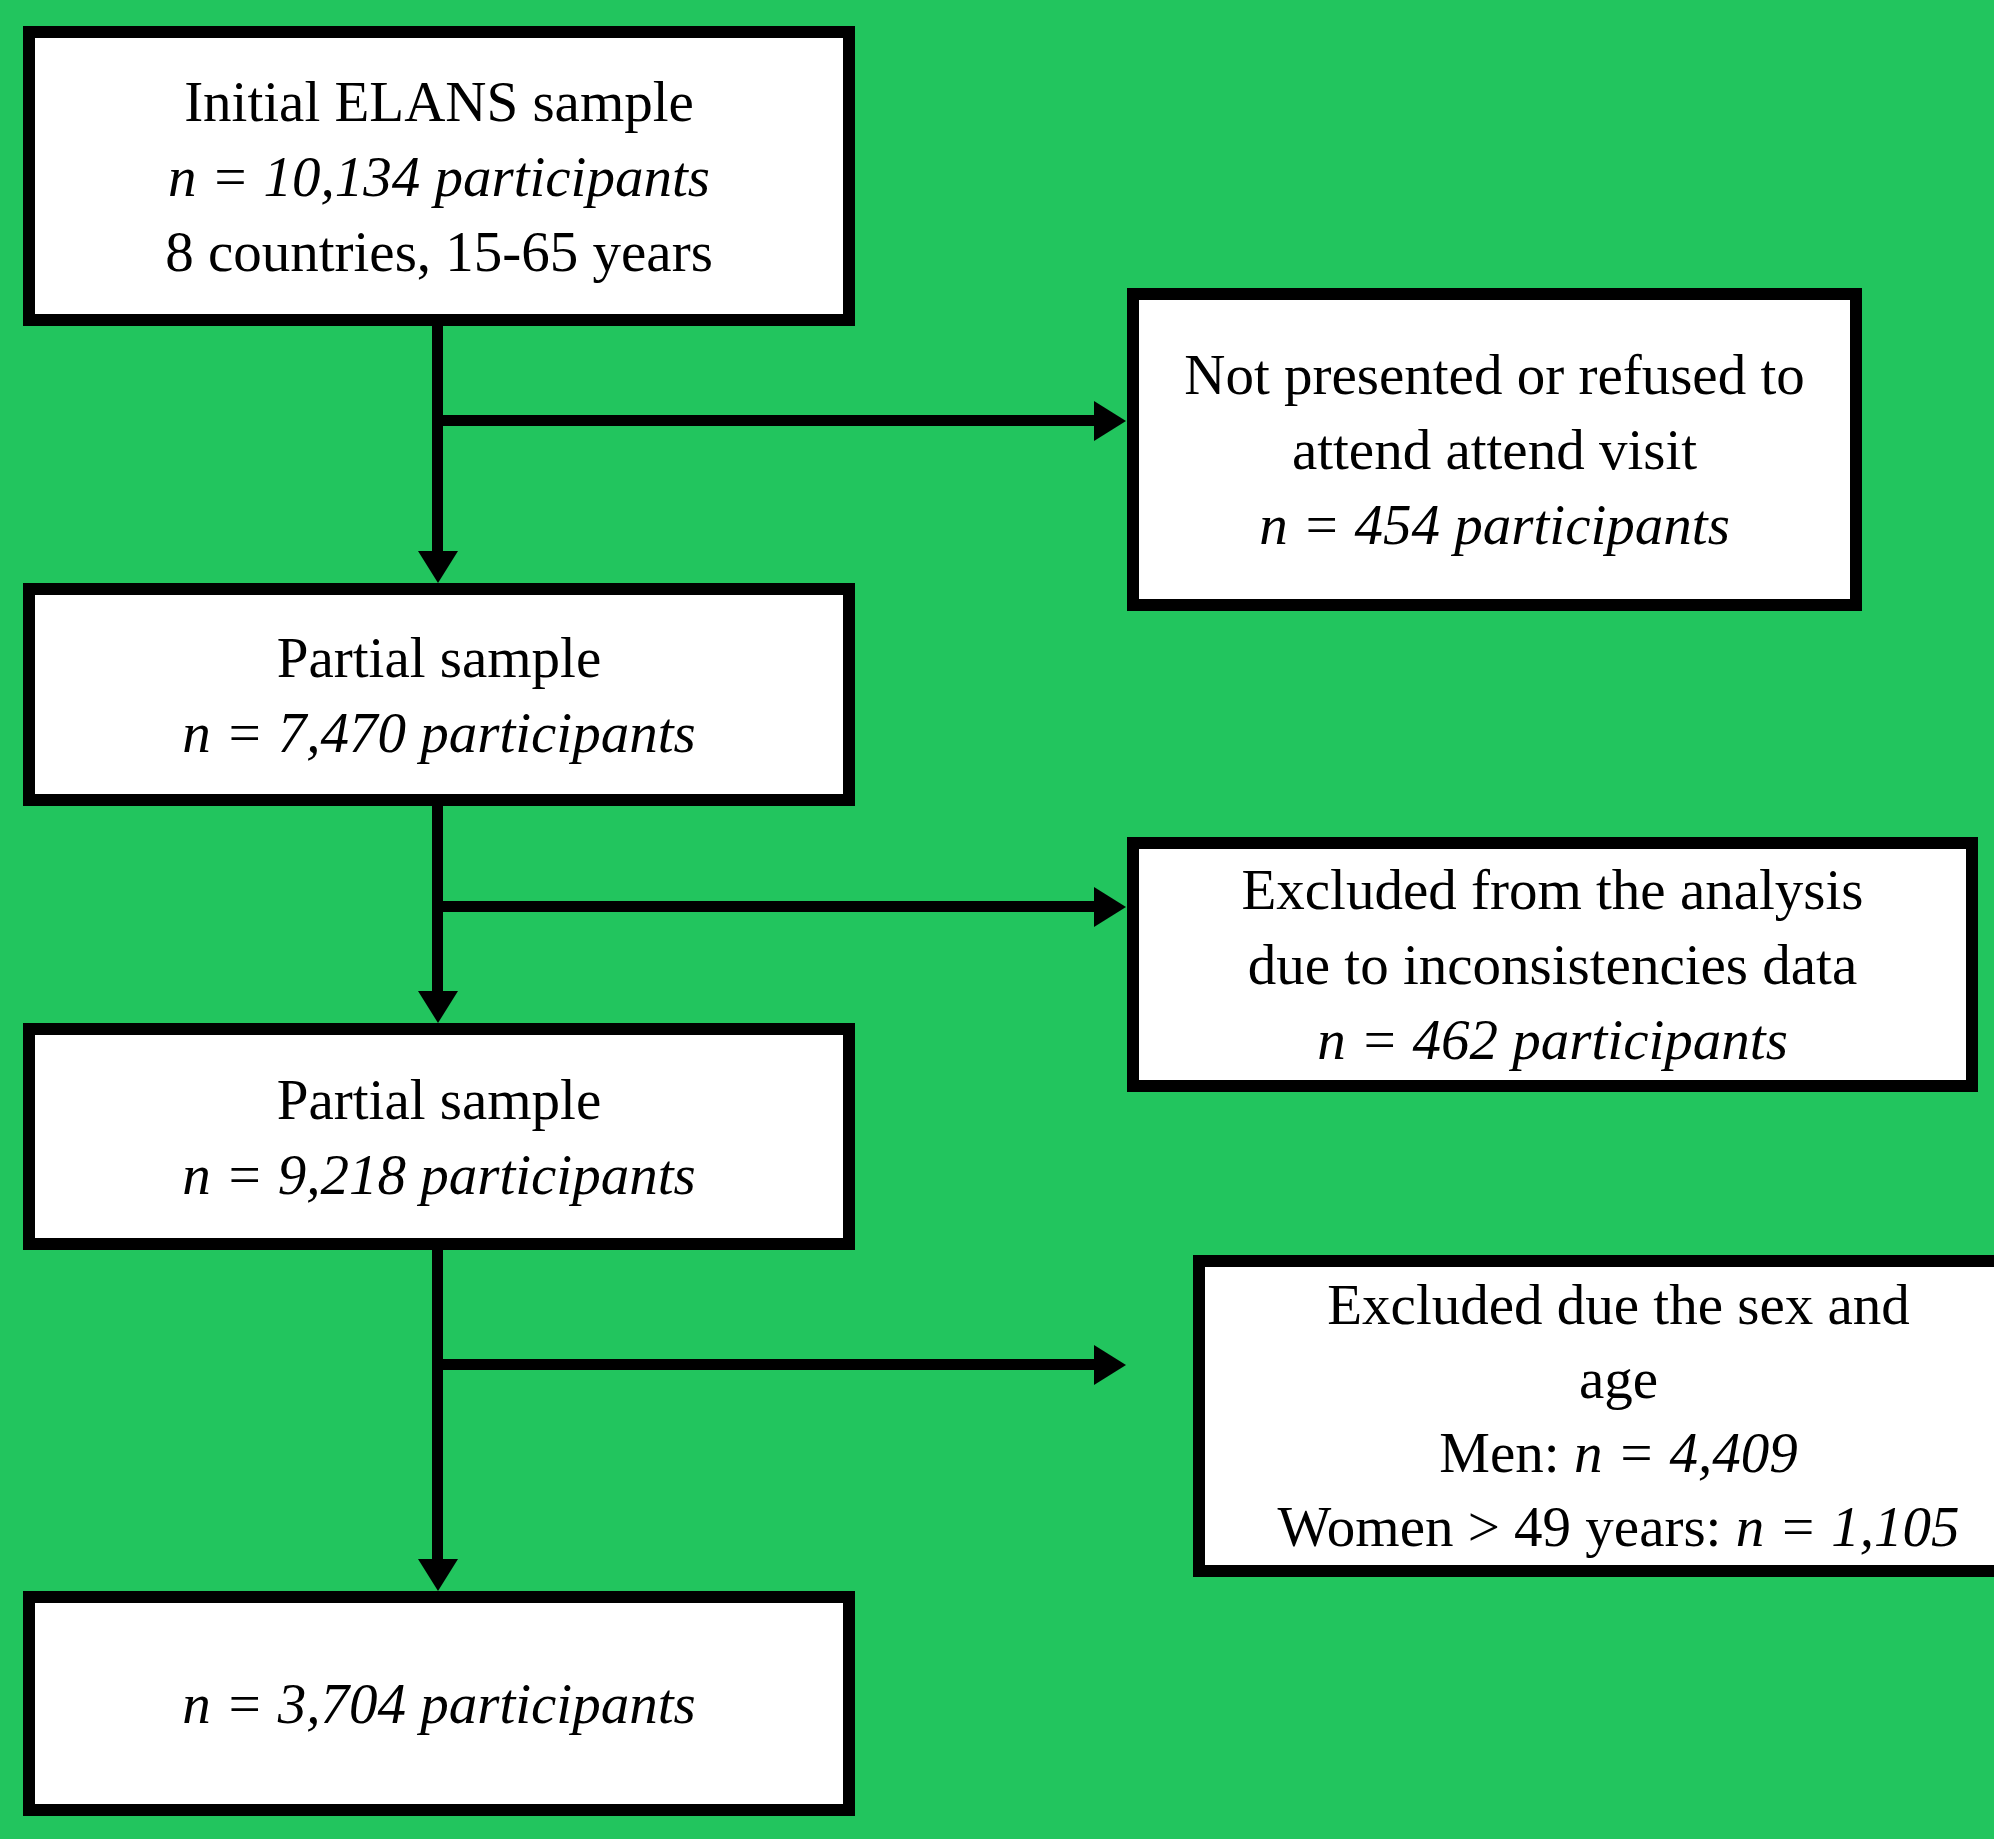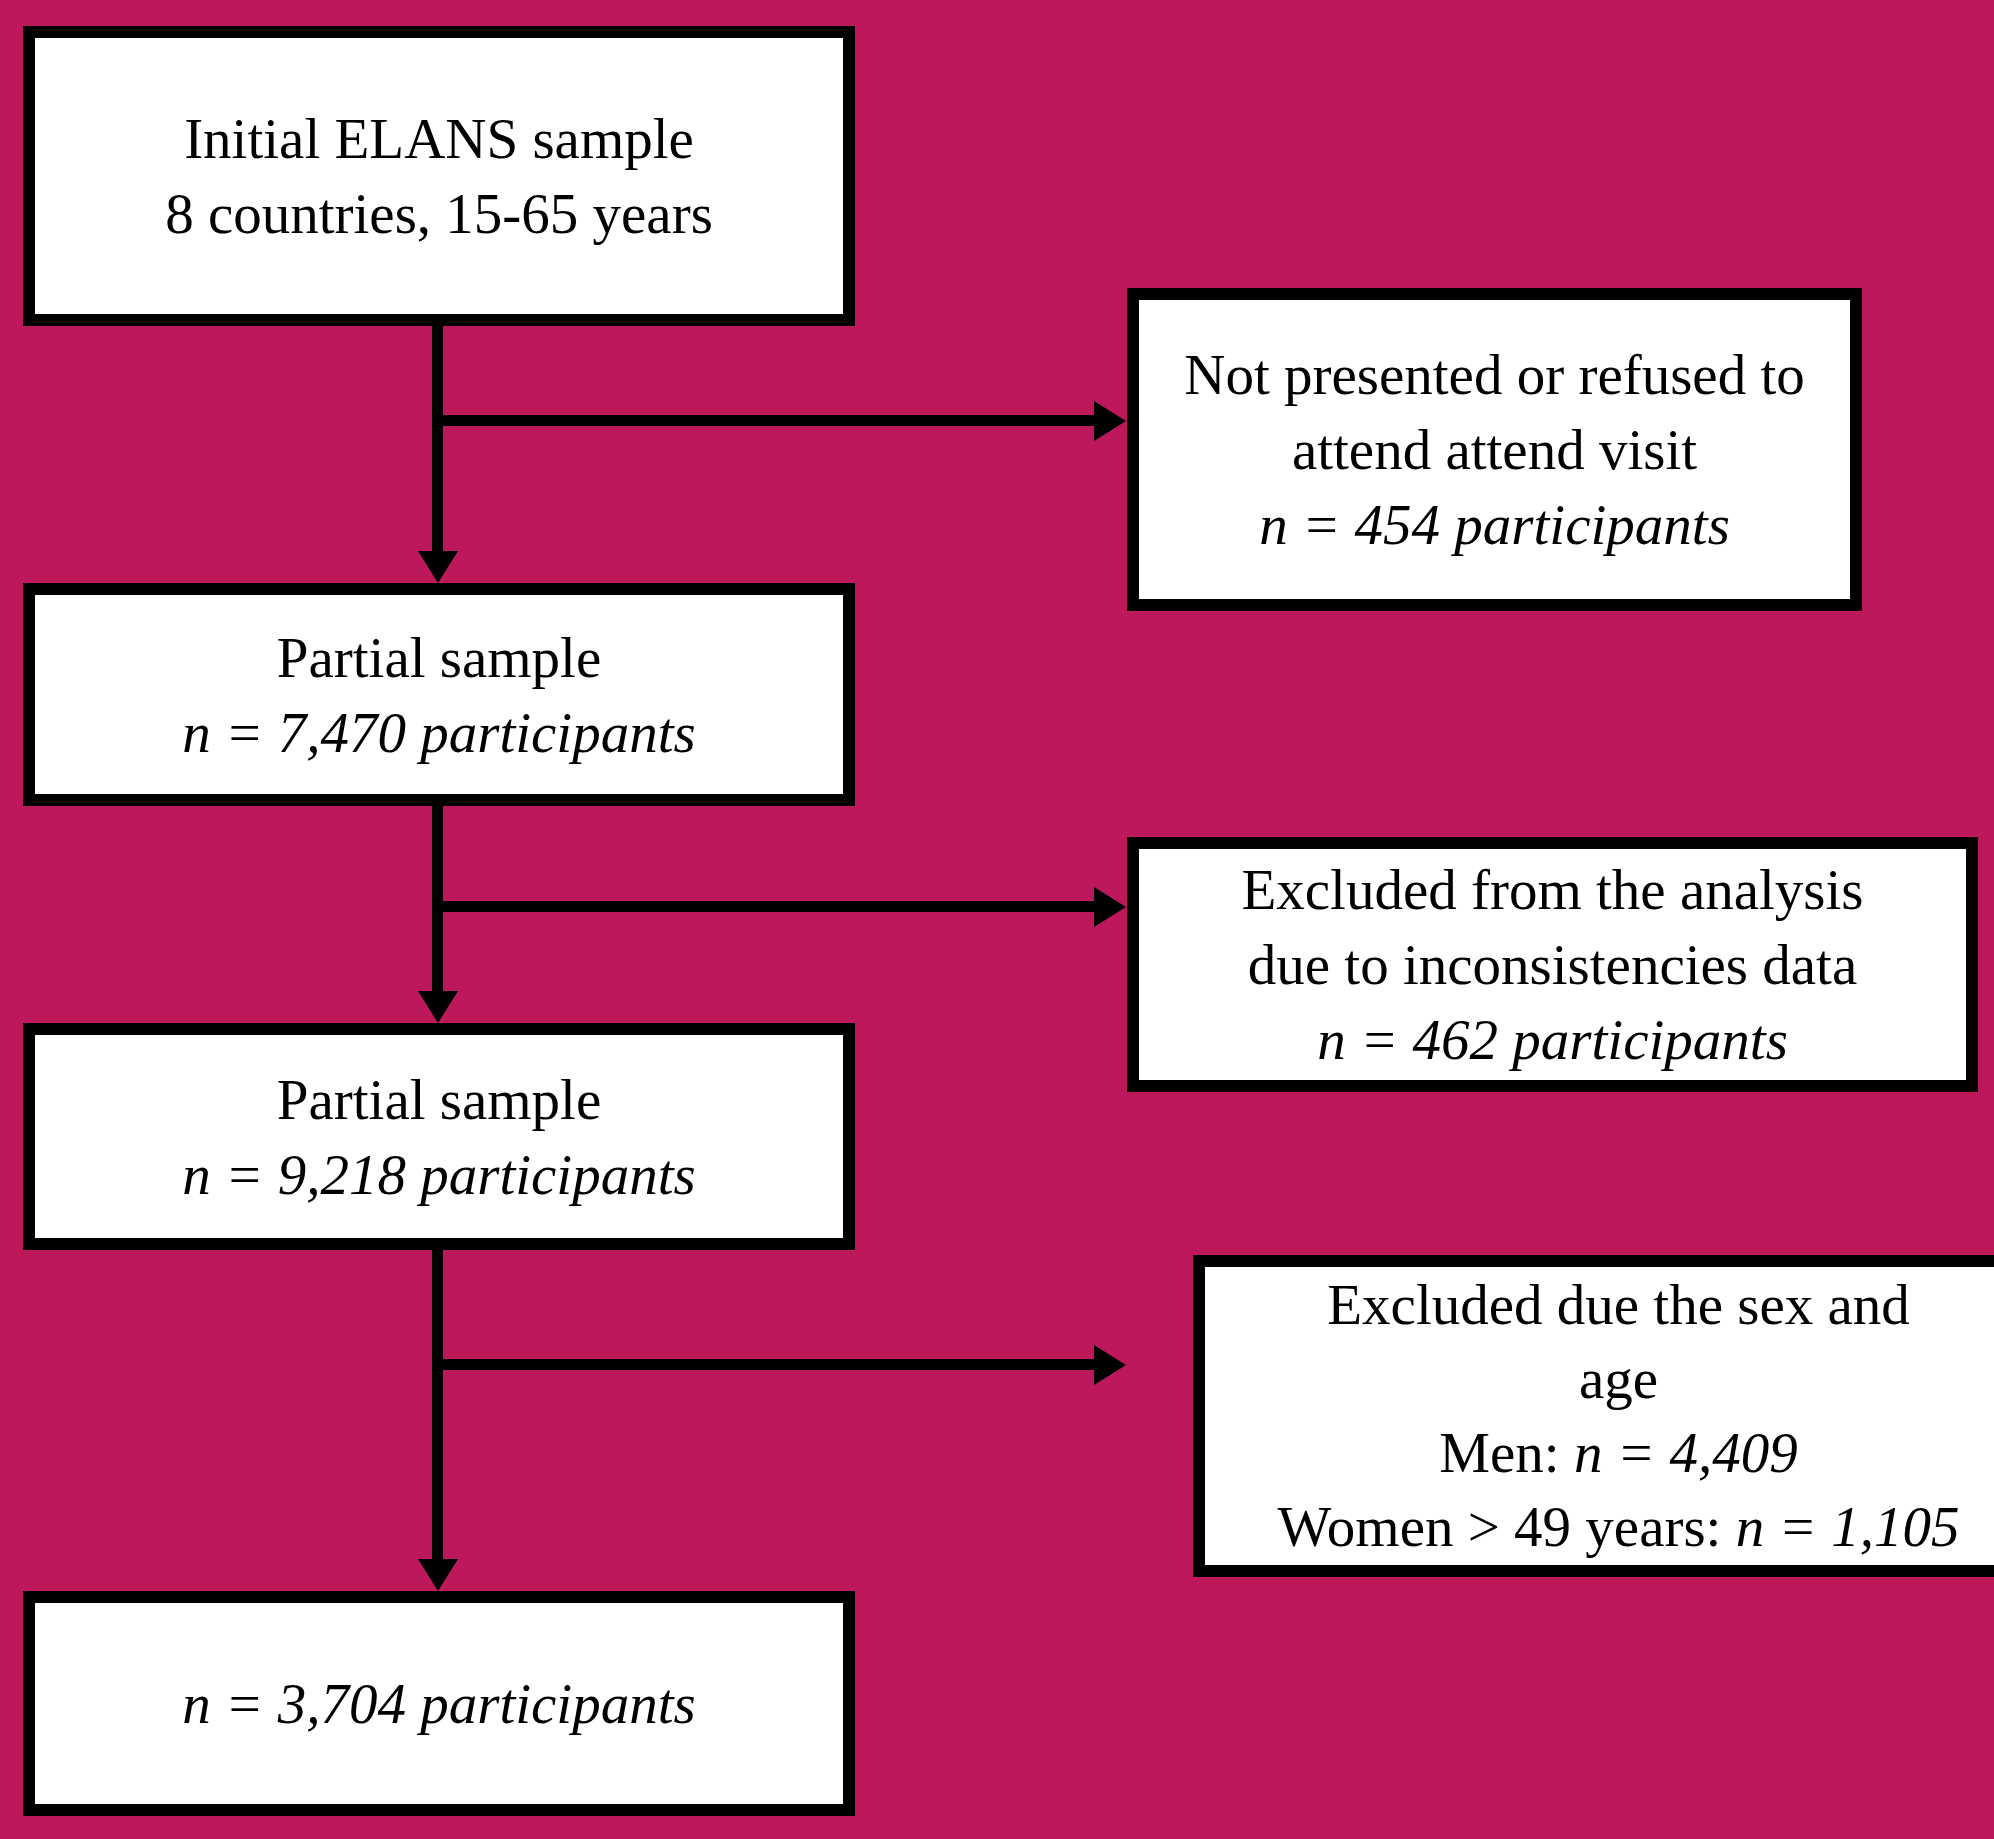--- a/index.html
+++ b/index.html
@@ -4,21 +4,21 @@
 <style>
   html, body {
     margin: 0;
     padding: 0;
     background: #ffffff;
   }
   #canvas {
     position: relative;
     width: 1995px;
     height: 1840px;
-    background: #be185d;
+    background: #22c55e;
     font-family: "Liberation Serif", "DejaVu Serif", serif;
     color: #000000;
     overflow: hidden;
   }
   .flowbox {
     position: absolute;
     box-sizing: border-box;
     border: 12px solid #000000;
     background: #ffffff;
     display: flex;
@@ -91,20 +91,21 @@
   #ar2 { top: 887px; }
   #ar3 { top: 1345px; }
 </style>
 </head>
 <body>
 
 <div id="canvas">
 
   <div class="flowbox" id="box-initial">
     <div class="ln">Initial ELANS sample</div>
+    <div class="ln it">n = 10,134 participants</div>
     <div class="ln">8 countries, 15-65 years</div>
   </div>
 
   <div class="flowbox" id="box-partial1">
     <div class="ln">Partial sample</div>
     <div class="ln it">n = 7,470 participants</div>
   </div>
 
   <div class="flowbox" id="box-partial2">
     <div class="ln">Partial sample</div>

